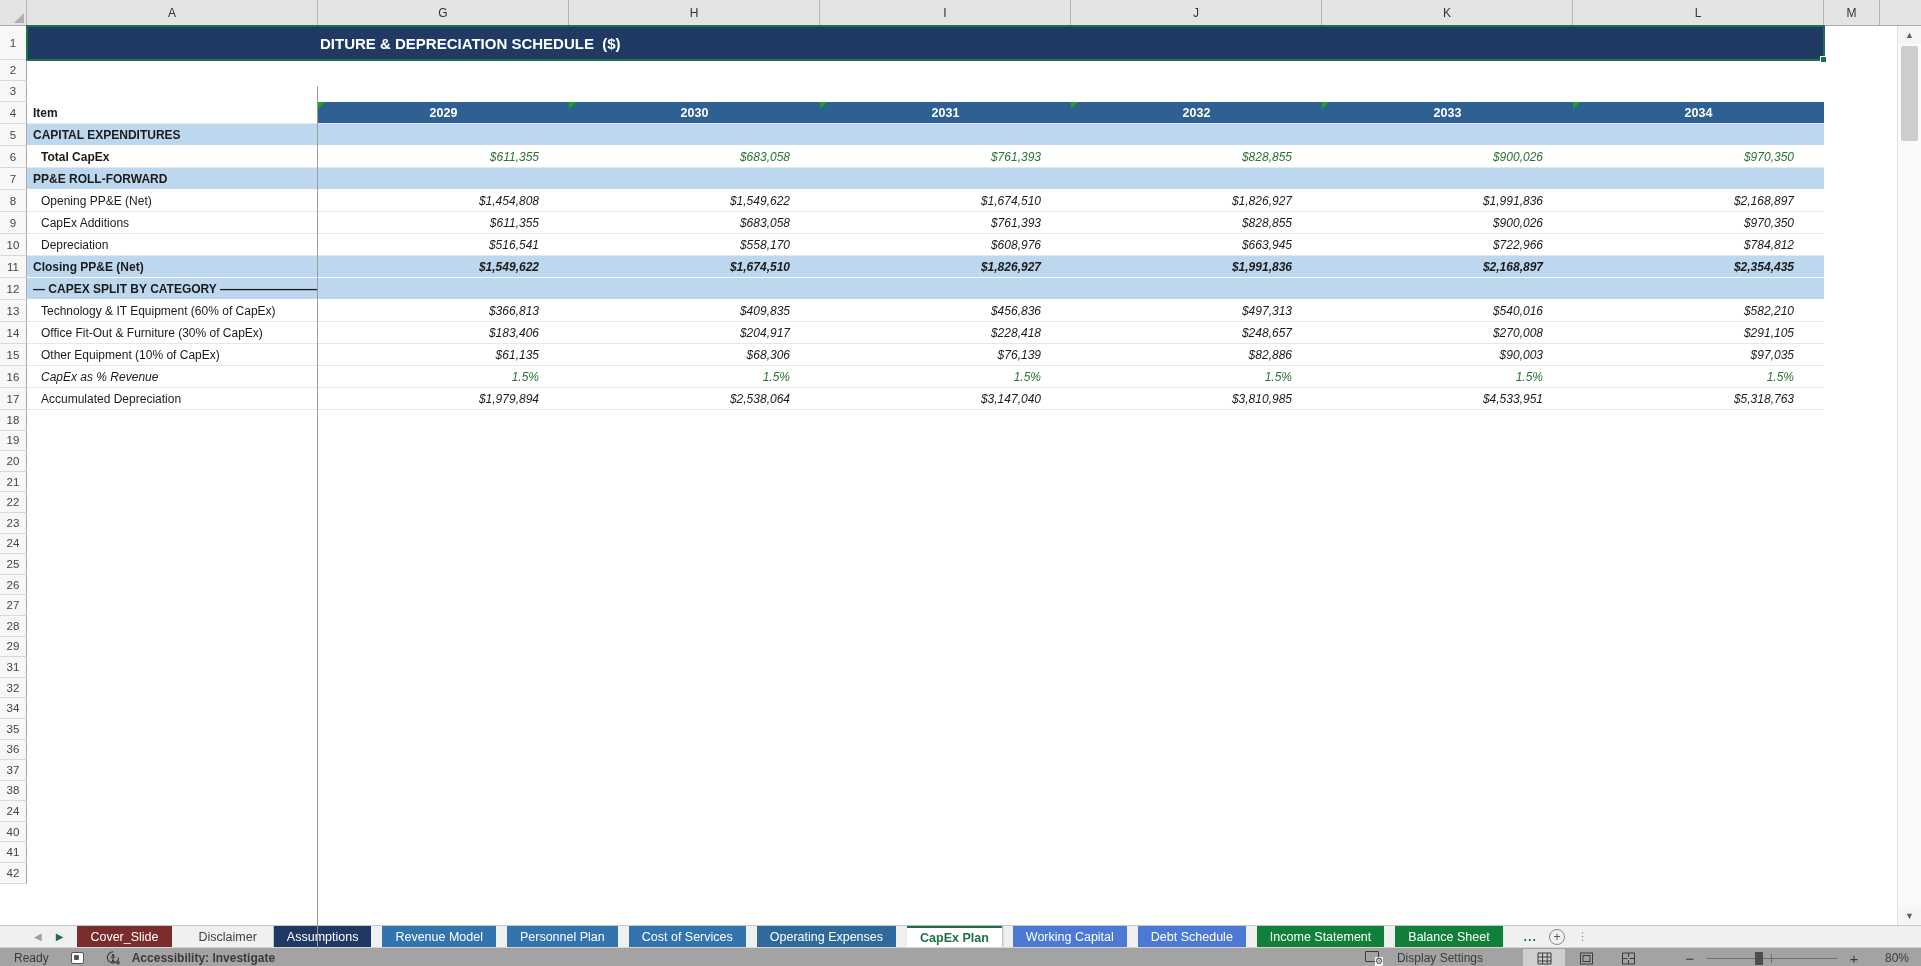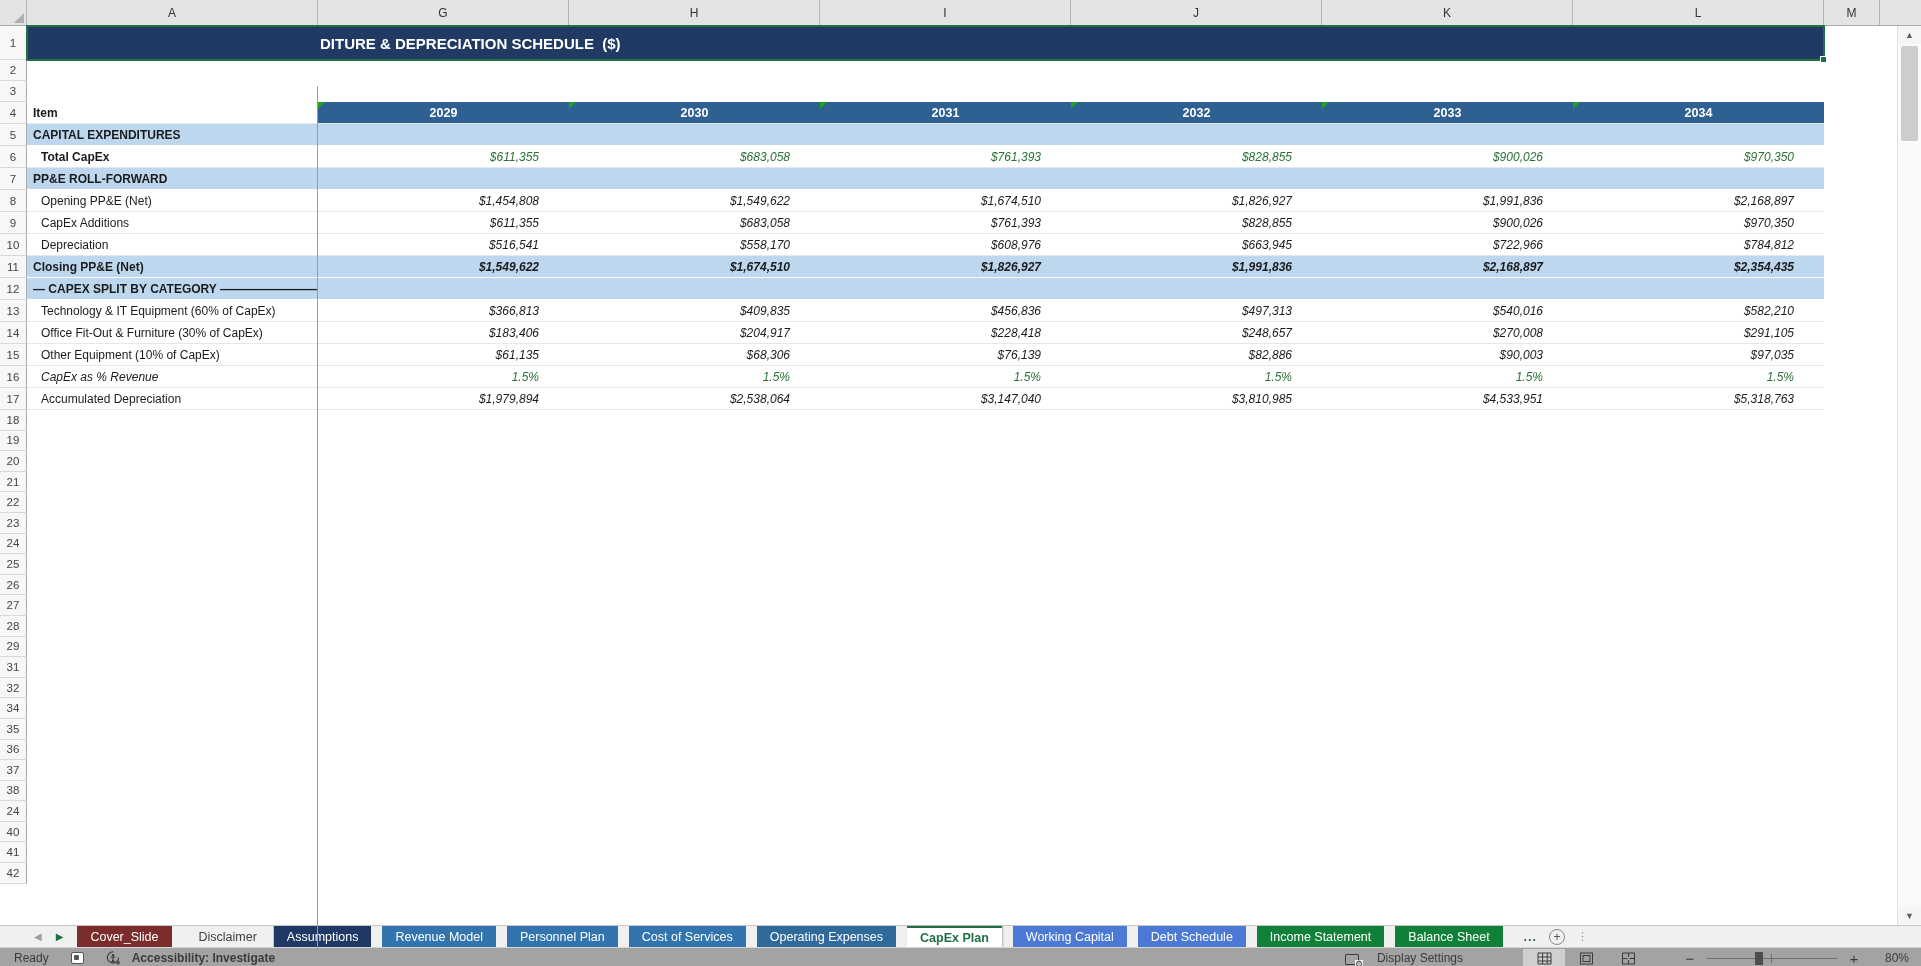--- a/index.html
+++ b/index.html
@@ -83,21 +83,21 @@
   .vdots{color:#8A8A8A;font-size:11px;letter-spacing:0;}
 
   
   .statusbar{position:absolute;left:0;top:947px;width:1921px;height:21px;background:#a3a3a3;
     border-top:1px solid #D5D5D5;display:flex;align-items:center;font-size:12px;color:#3B3B3B;}
   .sb-left{display:flex;align-items:center;gap:22px;padding-left:14px;}
   .macro-icon{width:13px;height:12px;border:1px solid #555;border-radius:2px;position:relative;background:#fff;}
   .macro-icon::after{content:"";position:absolute;left:2px;top:2px;width:5px;height:5px;background:#555;border-radius:1px;}
   .acc{display:flex;align-items:center;gap:11px;font-weight:bold;}
   .sb-right{margin-left:auto;display:flex;align-items:center;gap:0;padding-right:12px;}
-  .disp{display:flex;align-items:flex-end;gap:18px;margin-right:60px;}
+  .disp{display:flex;align-items:flex-start;gap:18px;margin-right:40px;}
   .disp-icon{width:14px;height:11px;border:1.5px solid #3B3B3B;border-radius:1px;position:relative;}
   .disp-icon::after{content:"⚙";position:absolute;right:-5px;bottom:-5px;font-size:9px;color:#3B3B3B;background:#F0F0F0;line-height:1;}
   .viewbtn{width:42px;height:19px;display:flex;align-items:center;justify-content:center;}
   .viewbtn.active{background:#CFCFCF;}
   .viewbtn svg{display:block;}
   .zoomctl{display:flex;align-items:center;gap:10px;margin-left:34px;}
   .zo{font-size:15px;color:#3B3B3B;width:14px;text-align:center;}
   .ztrack{position:relative;width:130px;height:1px;background:#6E6E6E;}
   .zhandle{position:absolute;left:48px;top:-6px;width:8px;height:13px;background:#4D4D4D;}
   .ztick{position:absolute;left:64px;top:-4px;width:1px;height:9px;background:#6E6E6E;}

